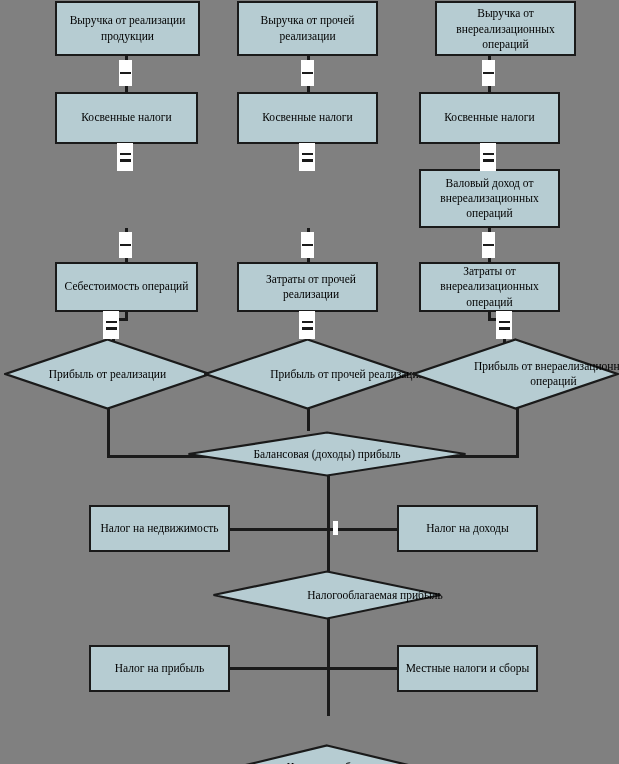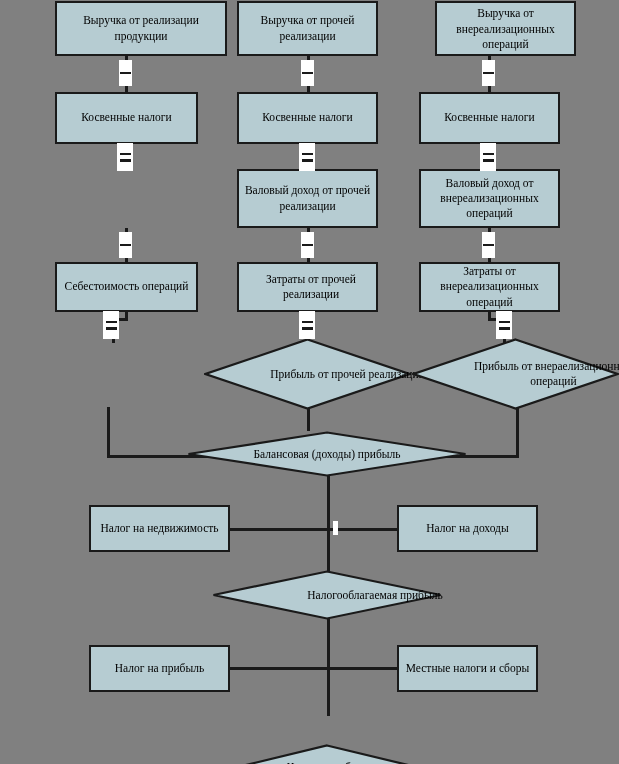--- a/index.html
+++ b/index.html
@@ -174,56 +174,59 @@
   <div class="op op-minus" style="left:482px; top:232px;">
       <span class="bar"></span>
     </div>
   <div class="op op-equals" style="left:496px; top:311px;">
       <span class="bar"></span>
       <span class="bar"></span>
     </div>
 
   <div class="op-tick" style="left:333px; top:521px;"></div>
 
-  <div class="node-box" style="left:55px; top:1px; width:172px; height:55px;">
+  <div class="node-box" style="left:55px; top:1px; width:145px; height:55px;">
     <span class="lbl">Выручка от реализации продукции</span>
   </div>
   <div class="node-box" style="left:55px; top:92px; width:143px; height:52px;">
     <span class="lbl">Косвенные налоги</span>
   </div>
   <div class="node-box" style="left:55px; top:262px; width:143px; height:50px;">
     <span class="lbl">Себестоимость операций</span>
   </div>
 
   <div class="node-box" style="left:237px; top:1px; width:141px; height:55px;justify-content:center;">
     <span class="lbl">Выручка от прочей реализации</span>
   </div>
   <div class="node-box" style="left:237px; top:92px; width:141px; height:52px;">
     <span class="lbl">Косвенные налоги</span>
   </div>
-  <div class="node-box" style="left:237px; top:169px; width:141px; height:59px;">
-    <span class="lbl">Валовый доход от прочей реализации</span>
-  </div>
   <div class="node-box" style="left:237px; top:262px; width:141px; height:50px;padding-left:12px;">
     <span class="lbl">Затраты от прочей реализации</span>
   </div>
 
   <div class="node-box" style="left:435px; top:1px; width:141px; height:55px;align-items:flex-end;">
     <span class="lbl">Выручка от внереализационных операций</span>
   </div>
   <div class="node-box" style="left:419px; top:92px; width:141px; height:52px;">
     <span class="lbl">Косвенные налоги</span>
   </div>
   <div class="node-box" style="left:419px; top:169px; width:141px; height:59px;">
     <span class="lbl">Валовый доход от внереализационных операций</span>
   </div>
   <div class="node-box" style="left:419px; top:262px; width:141px; height:50px;">
     <span class="lbl">Затраты от внереализационных операций</span>
   </div>
 
+  <div class="node-diamond" style="left:4px; top:338px; width:207px; height:72px;">
+    <svg width="207" height="72" viewBox="0 0 207 72">
+      <polygon points="103.5,1.5 205.5,36 103.5,70.5 1.5,36" fill="#b6ccd2" stroke="#1a1a1a" stroke-width="2.2"></polygon>
+    </svg>
+    <span class="dlabel">Прибыль от реализации</span>
+  </div>
 
   <div class="node-diamond" style="left:204px; top:338px; width:207px; height:72px;">
     <svg width="207" height="72" viewBox="0 0 207 72">
       <polygon points="103.5,1.5 205.5,36 103.5,70.5 1.5,36" fill="#b6ccd2" stroke="#1a1a1a" stroke-width="2.2"></polygon>
     </svg>
     <span class="dlabel" style="padding:0 40px;">Прибыль от прочей реализации</span>
   </div>
 
   <div class="node-diamond" style="left:412px; top:338px; width:207px; height:72px;">
     <svg width="207" height="72" viewBox="0 0 207 72">

